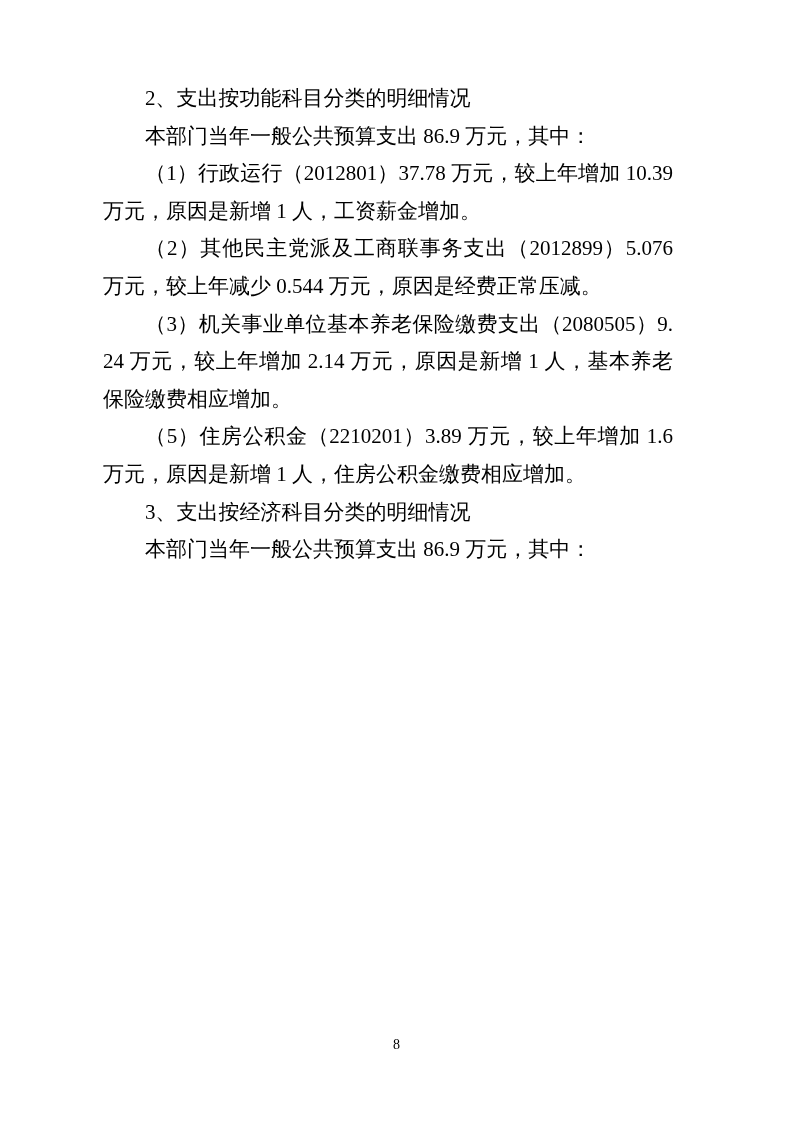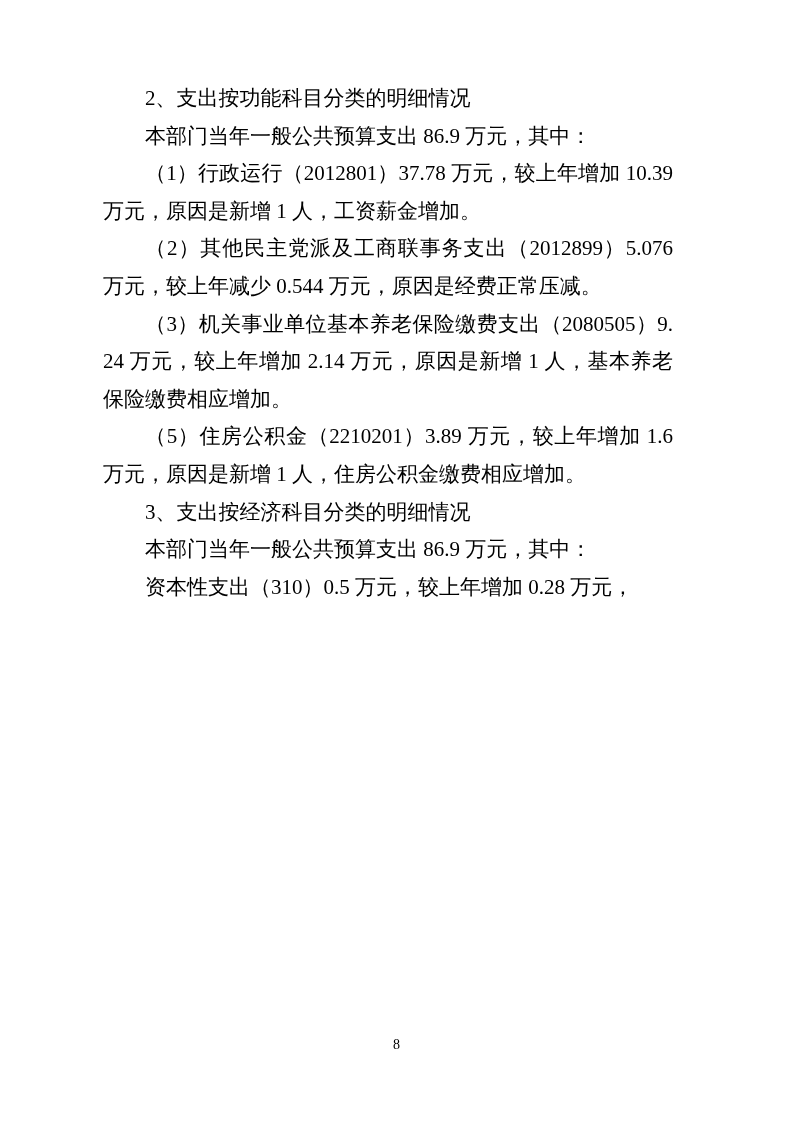--- a/index.html
+++ b/index.html
@@ -52,16 +52,15 @@
 <div class="page">
   <div class="doc-body">
       <p class="para">2、支出按功能科目分类的明细情况</p>
       <p class="para">本部门当年一般公共预算支出 86.9 万元，其中：</p>
       <p class="para">（1）行政运行（2012801）37.78 万元，较上年增加 10.39 万元，原因是新增 1 人，工资薪金增加。</p>
       <p class="para">（2）其他民主党派及工商联事务支出（2012899）5.076 万元，较上年减少 0.544 万元，原因是经费正常压减。</p>
       <p class="para">（3）机关事业单位基本养老保险缴费支出（2080505）9.24 万元，较上年增加 2.14 万元，原因是新增 1 人，基本养老保险缴费相应增加。</p>
       <p class="para">（5）住房公积金（2210201）3.89 万元，较上年增加 1.6 万元，原因是新增 1 人，住房公积金缴费相应增加。</p>
       <p class="para">3、支出按经济科目分类的明细情况</p>
       <p class="para">本部门当年一般公共预算支出 86.9 万元，其中：</p>
-      <p class="para">资本性支出（310）0.5 万元，较上年增加 0.28 万元，</p>
     </div>
   <div class="page-number">8</div>
 </div>
 
 </body></html>

